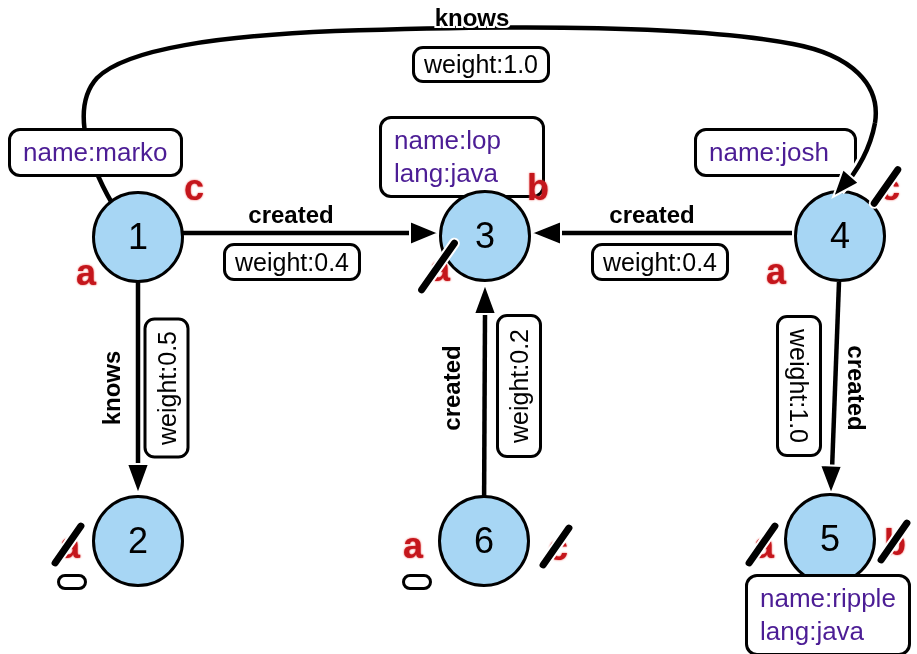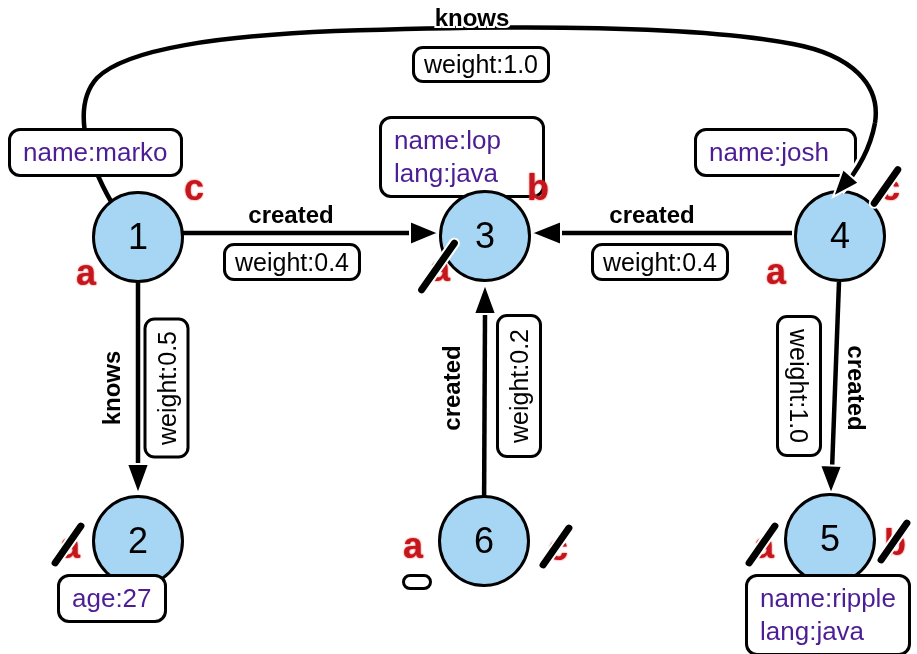--- a/index.html
+++ b/index.html
@@ -110,21 +110,20 @@
       <span>2</span>
     </div>
   <div class="vertex" style="left:438px; top:495px;">
       <span>6</span>
     </div>
   <div class="vertex" style="left:784px; top:493px;">
       <span>5</span>
     </div>
 
   <div class="prop-box front" style="left:57px; top:574px;">
-    <div>age:27</div>
   </div>
   <div class="prop-box front" style="left:402px; top:574px;">
   </div>
   <div class="prop-box front" style="left:745px; top:574px;">
     <div>name:ripple</div>
     <div>lang:java</div>
   </div>
 
   <div class="edge-label" style="left:402px; top:2px;">knows</div>
   <div class="edge-label" style="left:221px; top:199px;">created</div>

